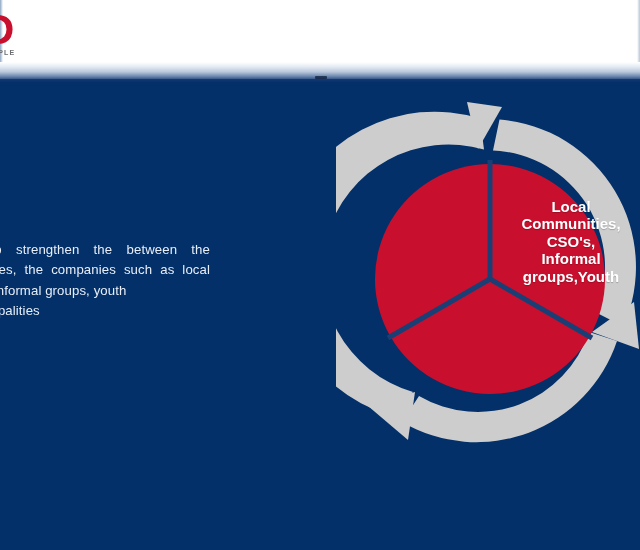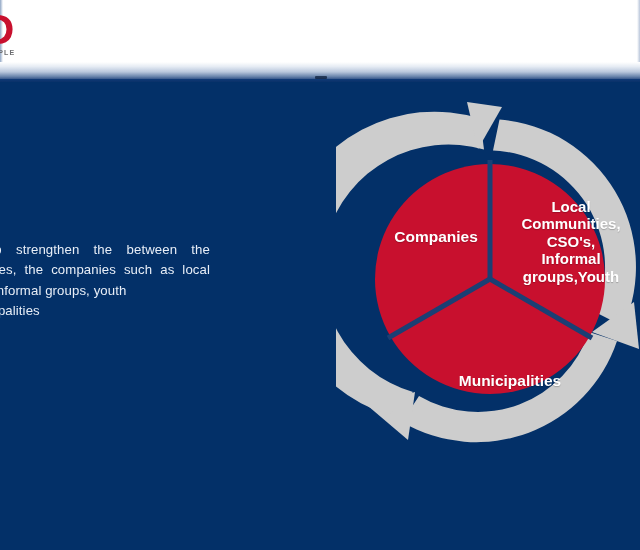--- a/index.html
+++ b/index.html
@@ -210,26 +210,24 @@
         <path d="M 150 175 L 249.6 232.5 A 115 115 0 0 1 50.4 232.5 Z" fill="#C8102E"></path>
       </g>
 
       <g stroke="#1b3f74" stroke-width="5" stroke-linecap="butt">
         <line x1="150" y1="175" x2="150" y2="56"></line>
         <line x1="150" y1="175" x2="252" y2="234"></line>
         <line x1="150" y1="175" x2="48" y2="234"></line>
       </g>
     </svg>
 
-    <div class="seg-label label-companies">Companies</div>
 
     <div class="seg-label label-stakeholders">
       <div>Local</div>
       <div>Communities,</div>
       <div>CSO's,</div>
       <div>Informal</div>
       <div>groups,Youth</div>
     </div>
 
-    <div class="seg-label label-municipalities">Municipalities</div>
   </div>
 
 </div>
 
 </body></html>

